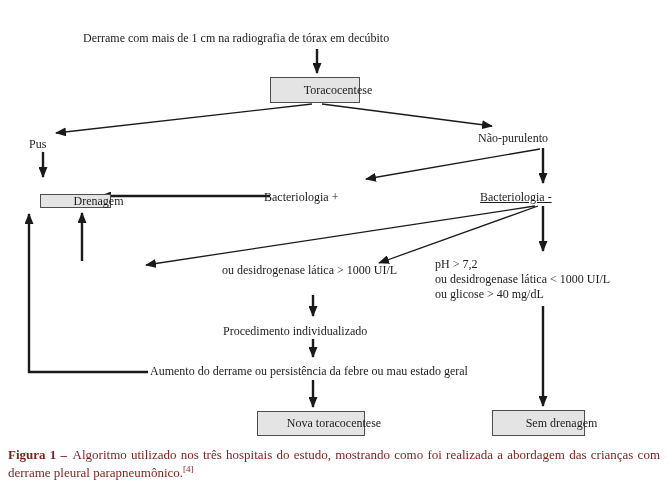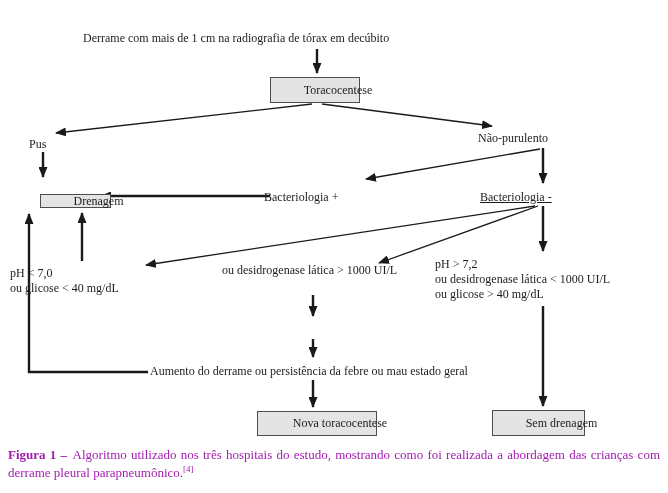--- a/index.html
+++ b/index.html
@@ -20,21 +20,21 @@
     display:flex; align-items:center; justify-content:center;
     font-size:12px; white-space:nowrap;padding-left:46px;
   }
   svg.edges { position:absolute; left:0; top:0; width:668px; height:493px; }
   svg.edges line, svg.edges polyline { stroke:var(--line,#1a1a1a); fill:none; }
   svg.edges .thin  { stroke-width:1.3px; }
   svg.edges .thick { stroke-width:2.4px; }
   svg.edges marker path { fill:var(--line,#1a1a1a); stroke:none; }
   .caption {
     position:absolute; left:8px; top:446px; width:652px;
-    font-size:13px; line-height:18px; text-align:justify; color:#a21caf;
+    font-size:13px; line-height:18px; text-align:justify; color:#7f1d1d;
   }
   .caption b { margin-right:2px; }
   .caption sup { font-size:9px; line-height:0; }
 </style>
 </head>
 <body>
 
 <div class="stage" style="--box-fill: #e4e4e4; --box-border: #4d4d4d; --line: #1a1a1a; --text: #1c1c1c; --bg: #ffffff;">
 
   <svg class="edges" viewBox="0 0 668 493">
@@ -72,39 +72,36 @@
   <div class="lbl center" style="left:478px; top:131px; width:100px;">Não-purulento</div>
 
   <div class="node-box" style="left:23px; top:194px; width:71px; height:14px;margin-left:17px;">
     <span>Drenagem</span>
   </div>
 
   <div class="lbl center" style="left:264px; top:190px; width:100px;">Bacteriologia +</div>
 
   <div class="lbl center" style="left:480px; top:190px; width:110px;text-decoration:underline;">Bacteriologia -</div>
 
-  <div class="lbl center" style="left:10px; top:266px; width:140px;">
-    <div>pH &lt; 7,0</div>
-    <div>ou glicose &lt; 40 mg/dL</div>
-  </div>
 
   <div class="lbl center" style="left:222px; top:263px; width:180px;">
     <div>ou desidrogenase lática &gt; 1000 UI/L</div>
   </div>
 
   <div class="lbl center" style="left:435px; top:257px; width:200px;">
     <div>pH &gt; 7,2</div>
     <div>ou desidrogenase lática &lt; 1000 UI/L</div>
     <div>ou glicose &gt; 40 mg/dL</div>
   </div>
 
+  <div class="lbl center" style="left:223px; top:324px; width:180px;">Procedimento individualizado</div>
 
   <div class="lbl" style="left:150px; top:364px;">Aumento do derrame ou persistência da febre ou mau estado geral</div>
 
-  <div class="node-box" style="left:257px; top:411px; width:120px; height:25px;font-family:Liberation Serif, serif;">
+  <div class="node-box" style="left:257px; top:411px; width:108px; height:25px;font-family:Liberation Serif, serif;">
     <span>Nova toracocentese</span>
   </div>
 
   <div class="node-box" style="left:492px; top:410px; width:93px; height:26px;">
     <span>Sem drenagem</span>
   </div>
 
   <p class="caption">
     <b>Figura 1 –</b>
     <span>Algoritmo utilizado nos três hospitais do estudo, mostrando como foi realizada a abordagem das crianças com derrame pleural parapneumônico.</span><sup>[4]</sup>

